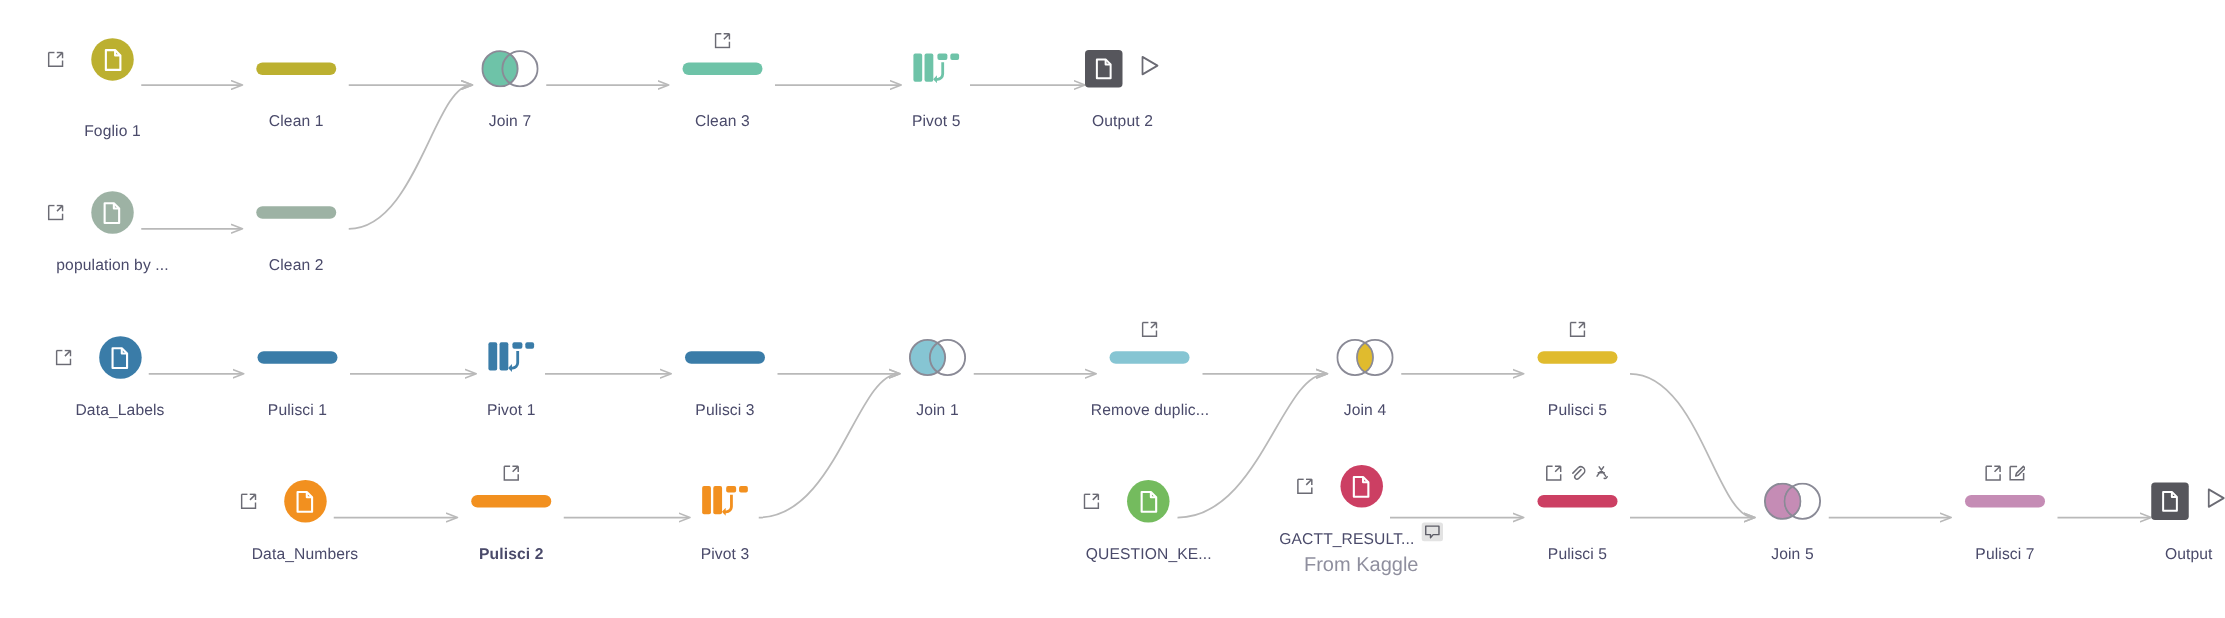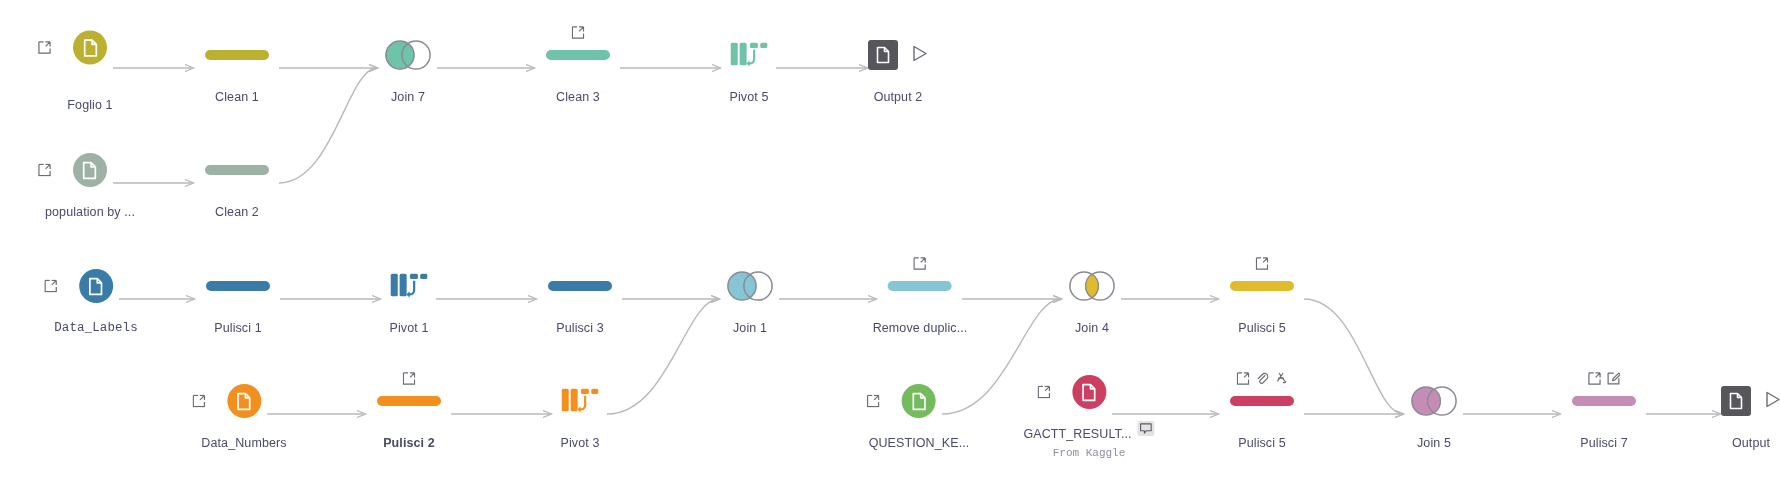--- a/index.html
+++ b/index.html
@@ -39,25 +39,24 @@
   .node-label {
     margin-top: 12px;
     font-size: 12.5px;
     color: #4a4a6a;
     white-space: nowrap;
     letter-spacing: .1px;
     text-align: center;
   }
   .node-sublabel {
     margin-top: 6px;
-    font-size: 11px;
+    font-size: 16px;
     color: #8f8f9e;
     white-space: nowrap;
     text-align: center;
-    font-family: Liberation Mono, monospace;
   }
   .label-row {
     display: flex;
     align-items: center;
     gap: 6px;
   }
 
   
   .circle-input {
     width: 34px; height: 34px;
@@ -276,21 +275,21 @@
      </div>
       <div class="node" style="left: 237px; top: 183px;">
         <div class="node-glyph">
        <div class="bar" style="background:#9db2a4"></div>
      </div>
      <div class="label-row">
        <div class="node-label">Clean 2</div>
 
      </div>
      </div>
-      <div class="node" style="left: 96px; top: 299px; font-family: Liberation Mono, monospace;">
+      <div class="node" style="left: 96px; top: 299px;">
         <div class="node-glyph">
        <div class="circle-input" style="background:#3a7ca8">
             <svg width="17" height="19" viewBox="0 0 16 18">
     <path d="M2.5 1.5 h7 l4 4 v11 h-11 z" fill="none" stroke="#ffffff" stroke-width="1.6" stroke-linejoin="round"></path>
     <path d="M9.5 1.5 v4 h4" fill="none" stroke="#ffffff" stroke-width="1.6" stroke-linejoin="round"></path>
   </svg>
           </div>
             <span class="left-badge">
               <span class="badge">
     <svg width="13" height="13" viewBox="0 0 14 14">

